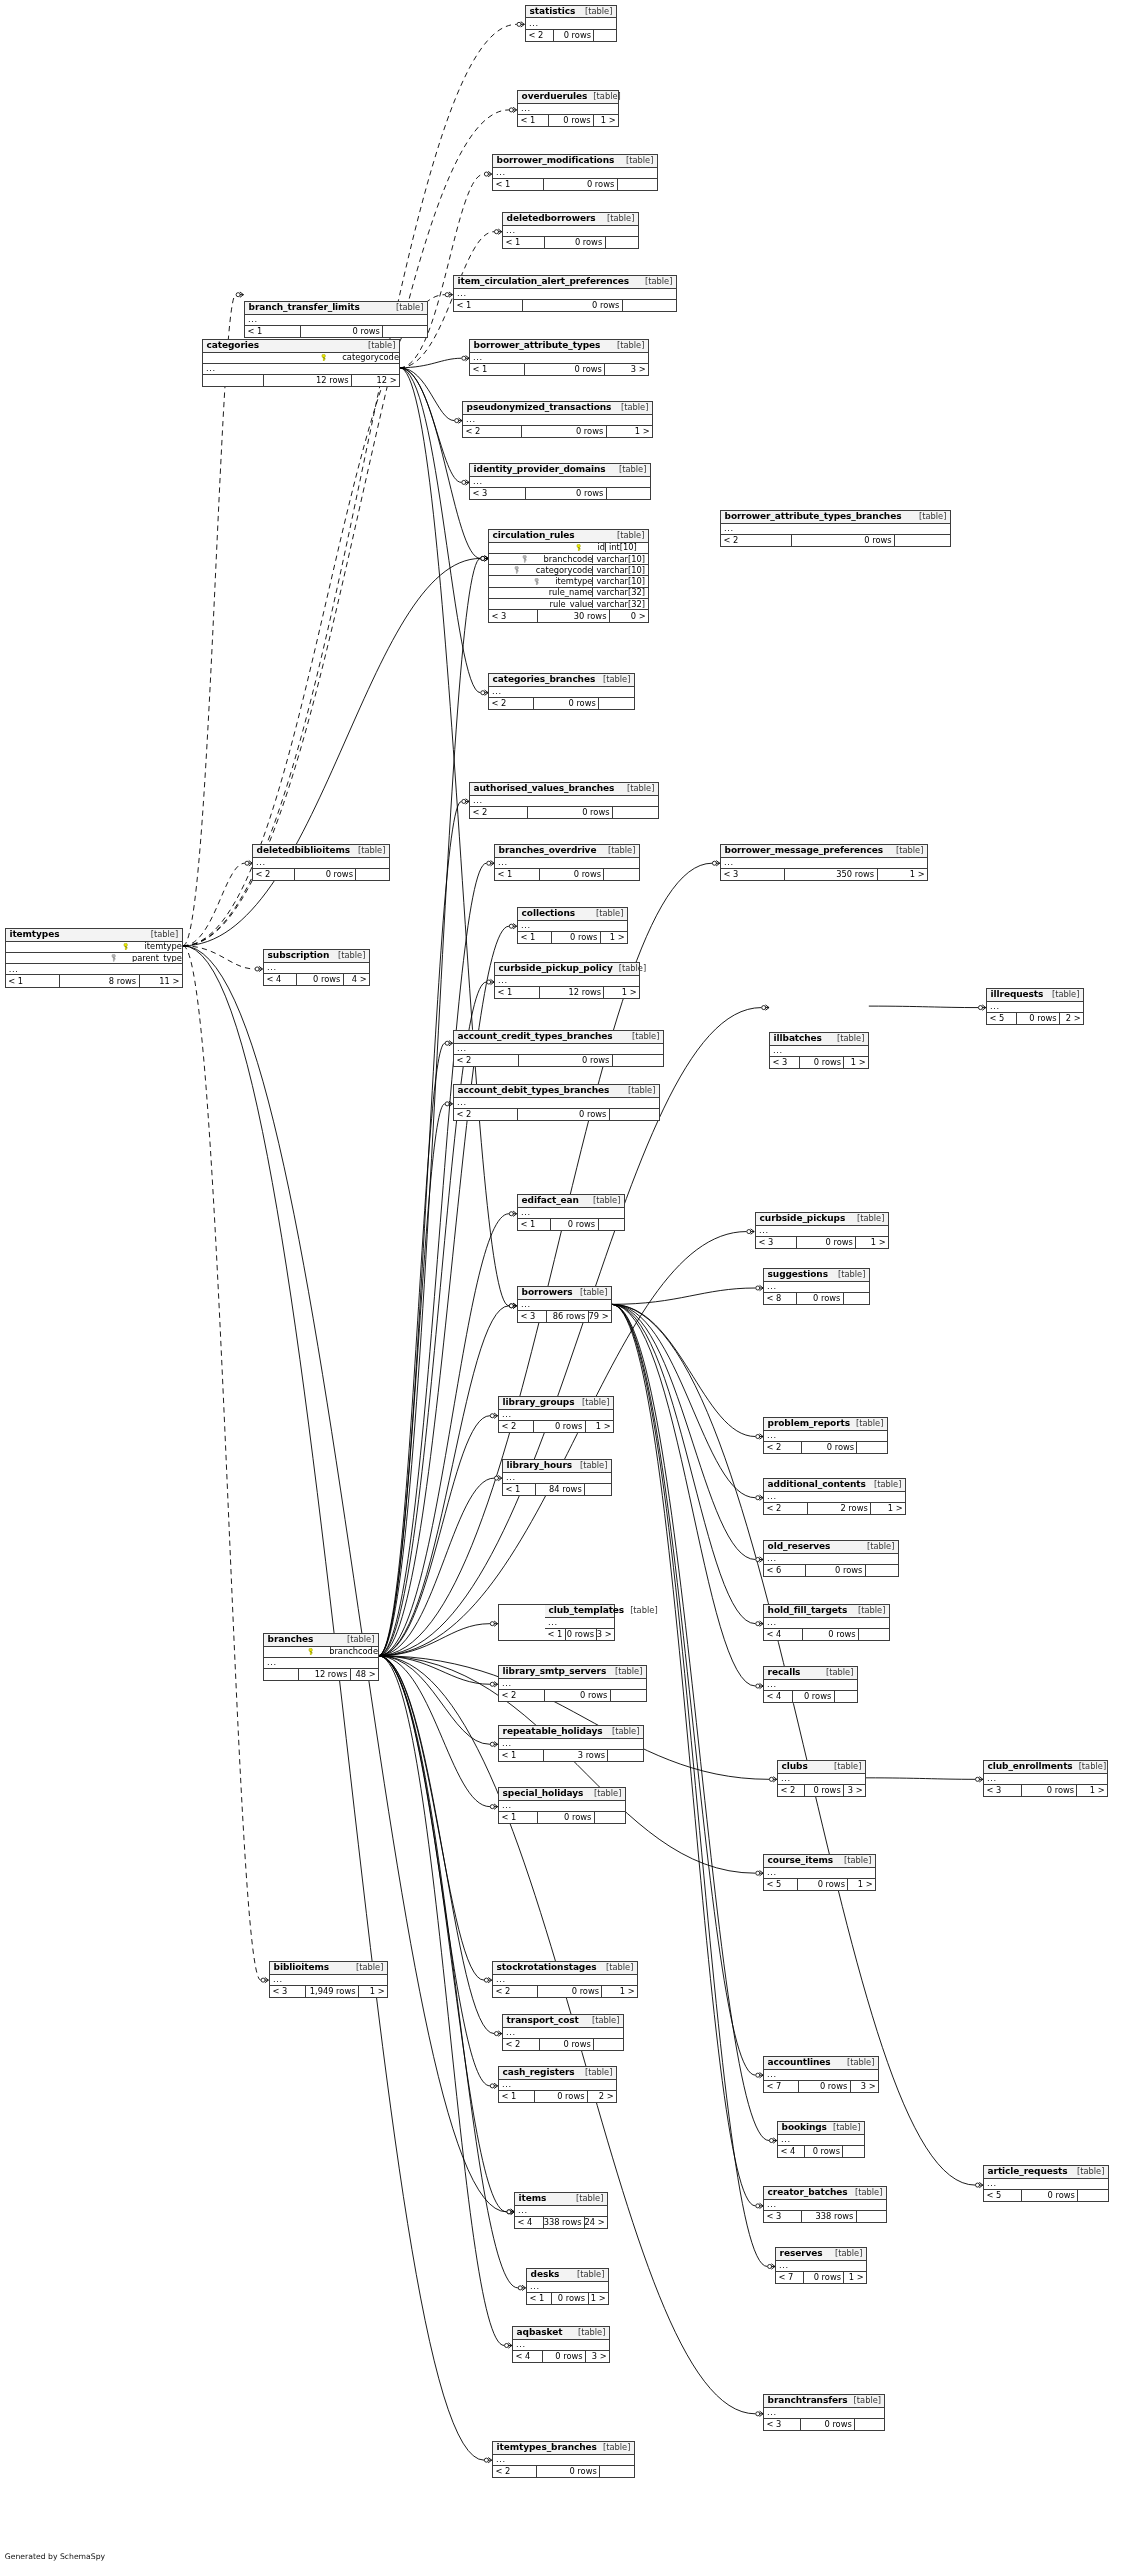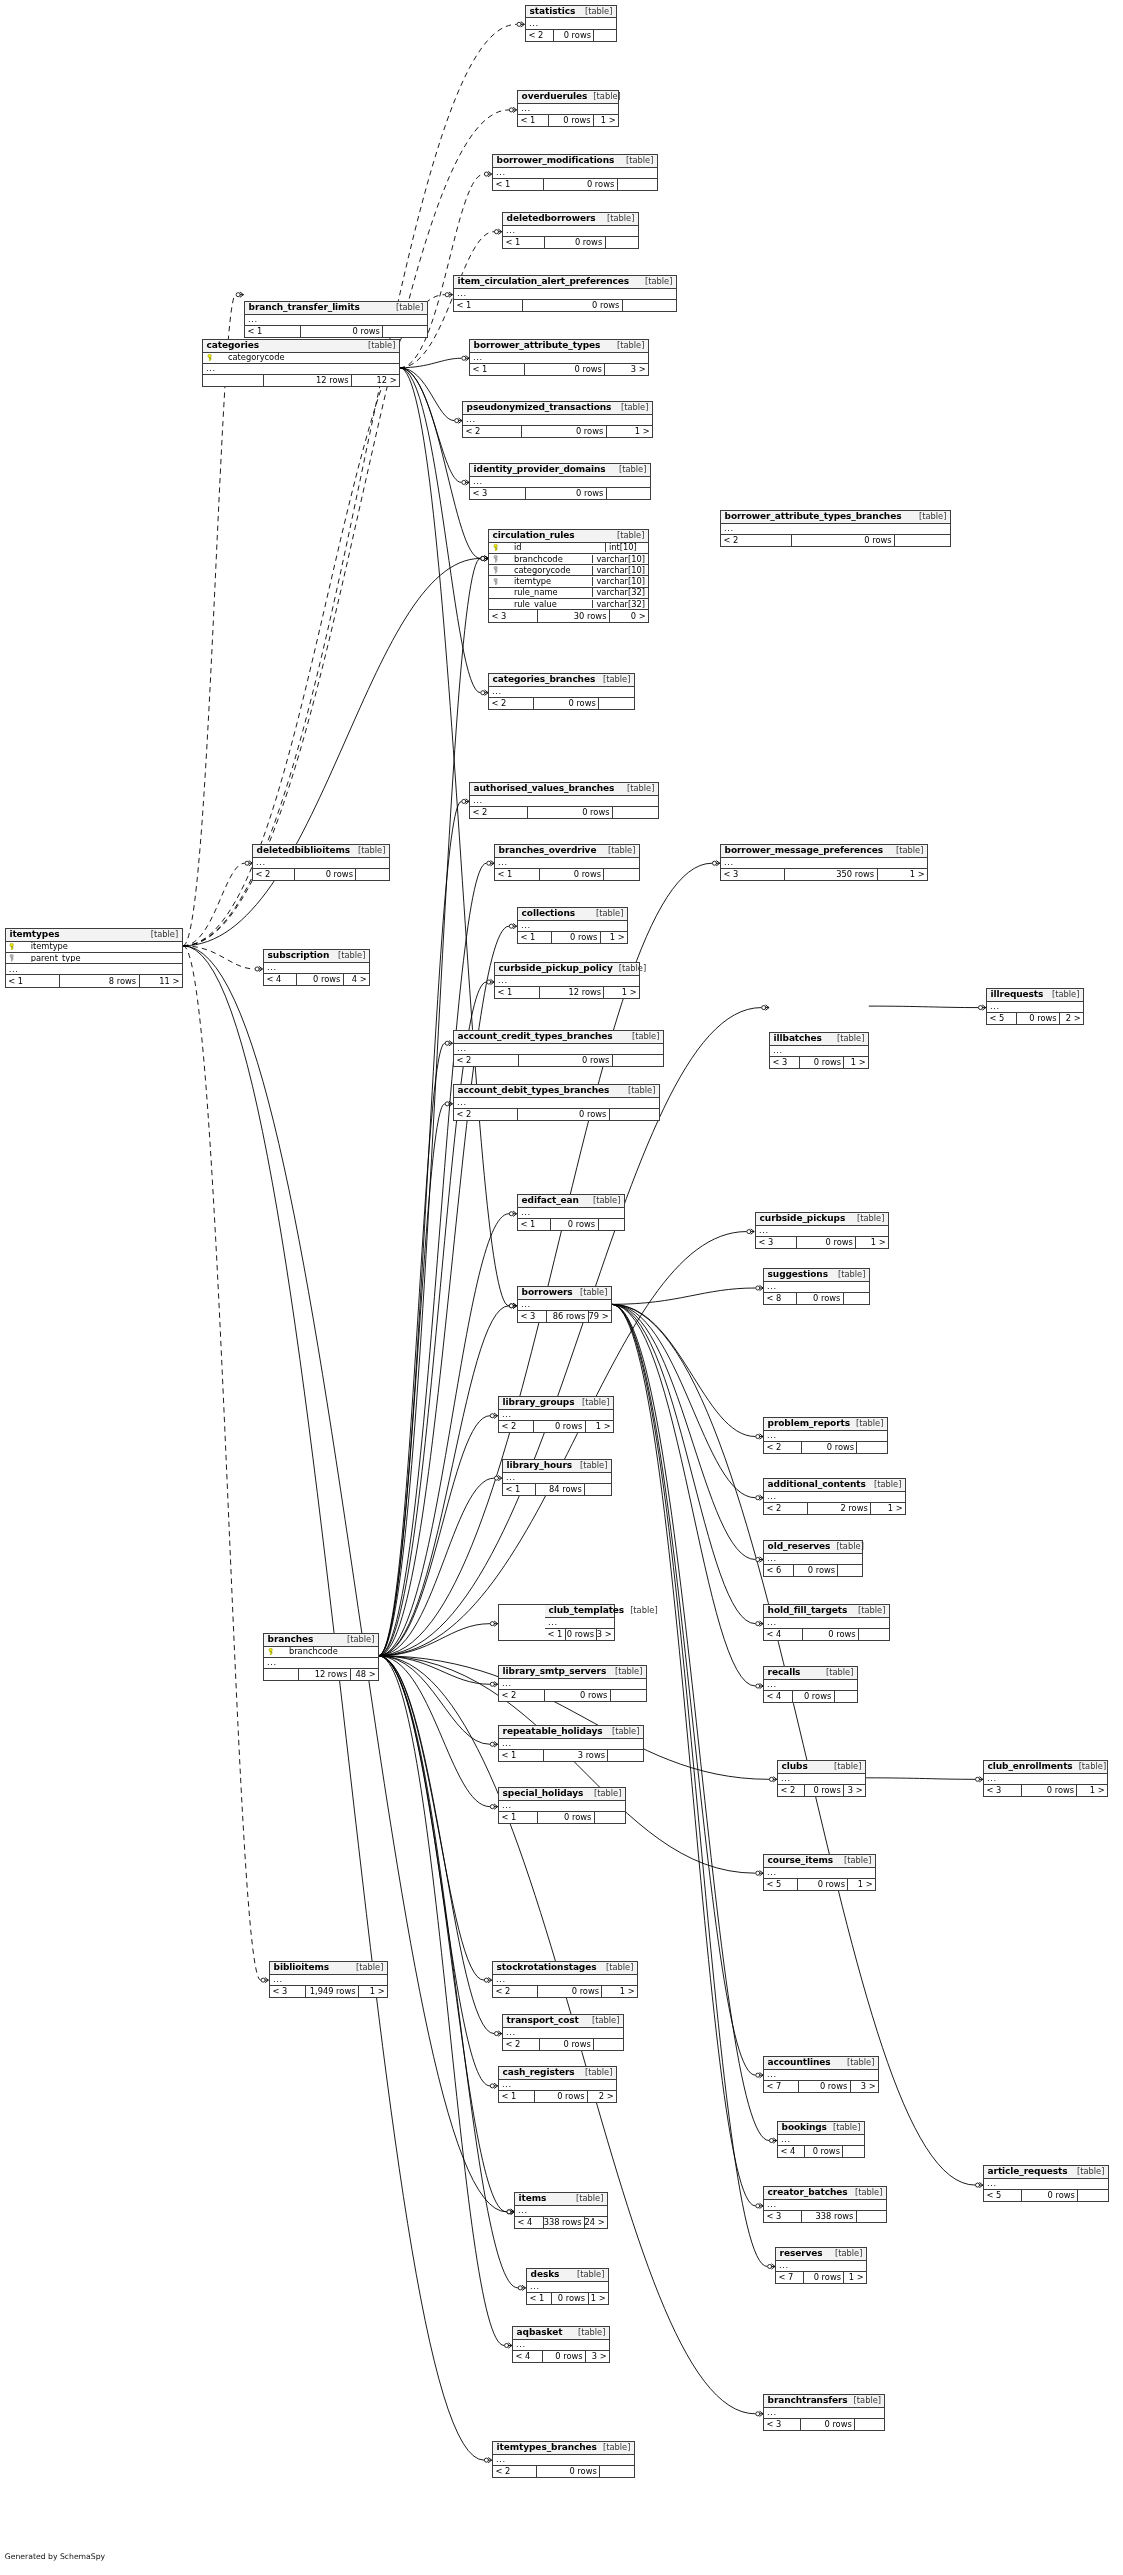--- a/index.html
+++ b/index.html
@@ -85,20 +85,21 @@
   }
   .tn-col:last-of-type { }
   .tn-col-name {
     flex: 1 1 auto;
     padding-left: 3.6px;
     font-size: 8.3px;
     display: flex;
     align-items: center;
     gap: 16px;
     overflow: hidden;
+    justify-content: flex-end;
   }
   .tn-col-type {
     flex: 0 0 auto;
     padding: 0 3px;
     font-size: 8.3px;
     border-left: 0.6px solid #3d3d3d;
     text-align: left;
     min-width: 43px;
     box-sizing: border-box;
   }
@@ -946,21 +947,21 @@
           <span class="tn-name">additional_contents</span>
           <span class="tn-kind">[table]</span>
         </div>
         <div class="tn-ellipsis">...</div>
         <div class="tn-footer">
           <div class="tn-f-cell tn-f-left">&lt; 2</div>
           <div class="tn-f-cell tn-f-mid">2 rows</div>
           <div class="tn-f-cell tn-f-right">1 &gt;</div>
         </div>
       </div>
-      <div class="table-node" style="left: 763px; top: 1540px; width: 100px;">
+      <div class="table-node" style="left: 763px; top: 1540px; width: 136px;">
         <div class="tn-title">
           <span class="tn-name">old_reserves</span>
           <span class="tn-kind">[table]</span>
         </div>
         <div class="tn-ellipsis">...</div>
         <div class="tn-footer">
           <div class="tn-f-cell tn-f-left">&lt; 6</div>
           <div class="tn-f-cell tn-f-mid">0 rows</div>
           <div class="tn-f-cell tn-f-right"></div>
         </div>

